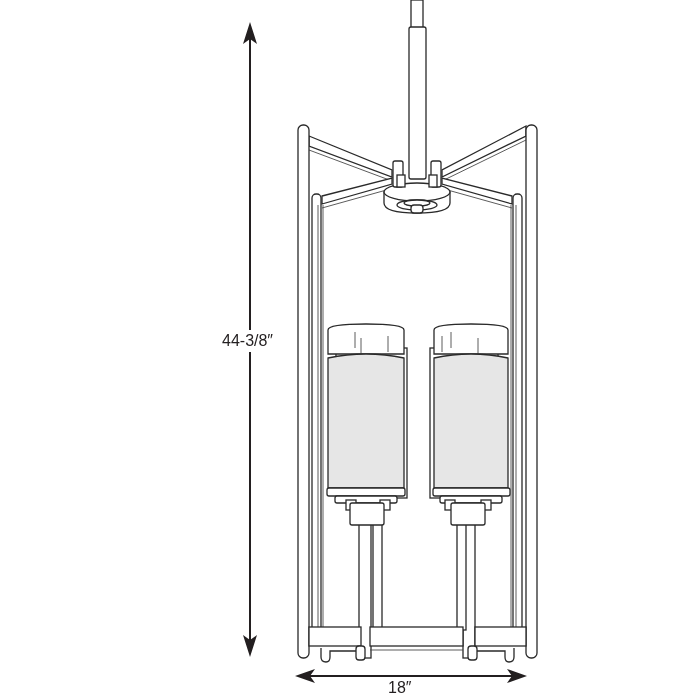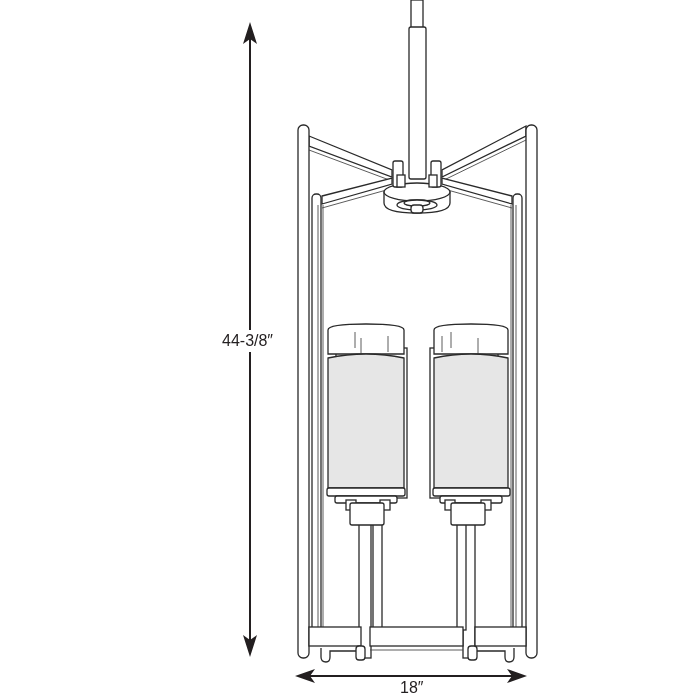--- a/index.html
+++ b/index.html
@@ -1,20 +1,20 @@
 <!DOCTYPE html>
 <html><head>
   <meta charset="utf-8">
   <style>
     html, body { margin: 0; padding: 0; background: #ffffff; }
     body { width: 700px; height: 700px; position: relative; overflow: hidden; font-family: "Liberation Sans", sans-serif; }
     #stage { position: absolute; left: 0; top: 0; width: 700px; height: 700px; margin-left: 30px; }
     .dim-label { position: absolute; font-family: "Liberation Sans", sans-serif; font-size: 16px; color: #231f20; background: #ffffff; line-height: 18px; white-space: nowrap; }
     #height-label { left: 192px; top: 330px; padding: 2px 0; }
-    #width-label { left: 370px; top: 679px; }
+    #width-label { left: 358px; top: 679px; }
     svg .ln { fill: #ffffff; stroke: #2a2a2a; stroke-width: 1.3; }
     svg .ln-n { fill: none; stroke: #2a2a2a; stroke-width: 1.3; }
     svg .thin { fill: none; stroke: #4a4a4a; stroke-width: 0.9; }
     svg .shade { fill: #e6e6e6; stroke: #2a2a2a; stroke-width: 1.3; }
     svg .dim { stroke: #231f20; stroke-width: 2; fill: none; }
     svg .arrow { fill: #231f20; stroke: none; }
   </style>
 </head>
 <body>
 

